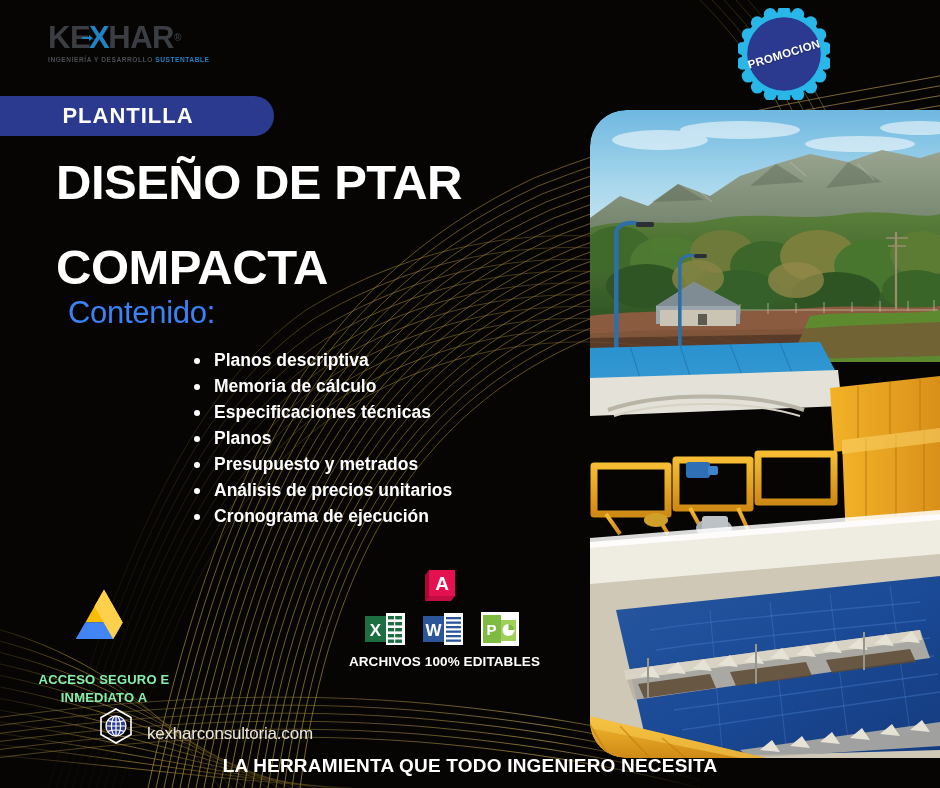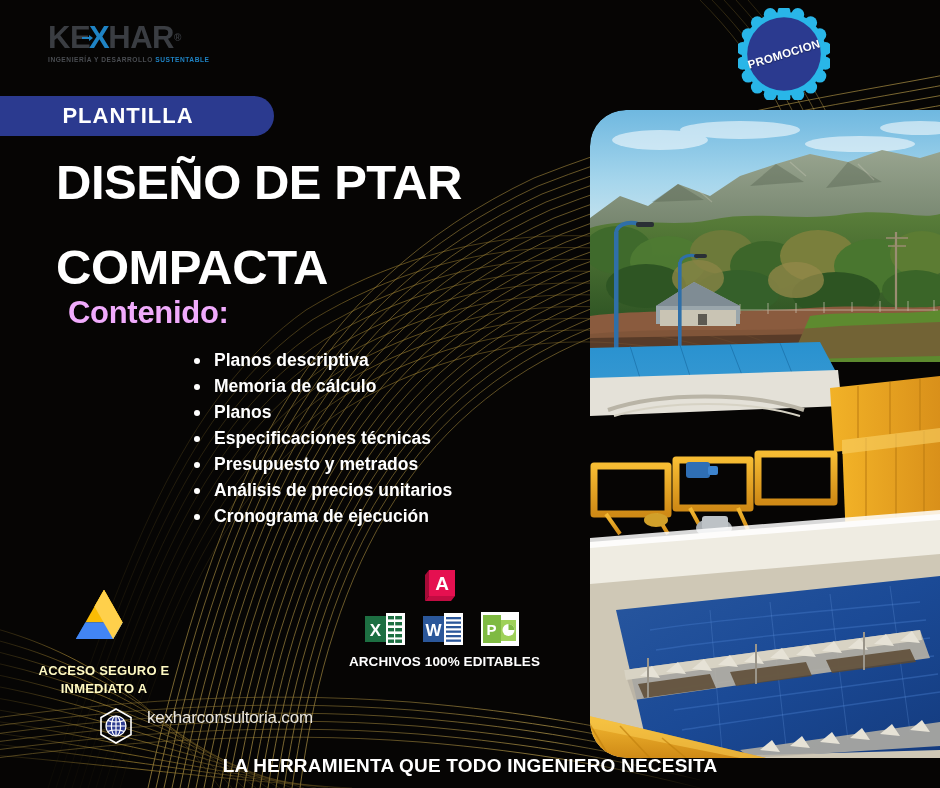--- a/index.html
+++ b/index.html
@@ -81,21 +81,21 @@
   
   #title-block { position: absolute; left: 56px; top: 158px; width: 520px; }
   #title-block .line {
     color: #fff; font-weight: bold; font-size: 49px;
     line-height: 1.0; letter-spacing: -0.5px; white-space: nowrap;
   }
   #title-block .line2 { margin-top: 36px; }
 
   #contenido-label {
     position: absolute; left: 68px; top: 295px;
-    color: #f0abfc; font-size: 31px; font-weight: 700; letter-spacing: -0.3px;
+    color: #3b82f6; font-size: 31px; font-weight: 400; letter-spacing: -0.3px;
   }
 
   
   #bullets {
     position: absolute; left: 190px; top: 352px;
     list-style: none;
   }
   #bullets li {
     position: relative;
     color: #fff; font-size: 17.5px; font-weight: bold;
@@ -106,22 +106,22 @@
     content: ""; position: absolute; left: 4px; top: 6px;
     width: 6px; height: 6px; border-radius: 50%; background: #fff;
   }
 
   
   #drive-block {
     position: absolute; left: 20px; top: 586px;
     width: 168px; text-align: center;
   }
   #drive-caption {
-    margin-top: 8px;
-    color: #fef9c3; font-size: 13px; font-weight: bold;
+    margin-top: 17px;
+    color: #86efac; font-size: 13px; font-weight: bold;
     line-height: 1.35; letter-spacing: 0.2px;
   }
 
   
   #office-block {
     position: absolute; left: 344px; top: 566px;
     width: 196px; text-align: center;
   }
   #office-row-top { height: 36px; display: flex; justify-content: center; }
   #office-row-bottom {
@@ -131,21 +131,21 @@
   #office-caption {
     margin-top: 8px;
     color: #fff; font-size: 13.5px; font-weight: bold; letter-spacing: 0.1px;
     white-space: nowrap;
     text-align: right;
   }
 
   
   #web-row {
     position: absolute; left: 98px; top: 708px;
-    display: flex; align-items: flex-start; gap: 13px;
+    display: flex; align-items: flex-end; gap: 13px;
   }
   #web-url { color: #e9e6df; font-size: 17px; letter-spacing: -0.2px; }
 
   
   #bottom-banner {
     position: absolute; left: 0; bottom: 0;
     width: 940px; height: 44px;
     display: flex; align-items: center; justify-content: center;
   }
   #bottom-banner span {
@@ -304,22 +304,22 @@
   <div id="title-block">
     <div class="line line1">DISEÑO DE PTAR</div>
     <div class="line line2">COMPACTA</div>
   </div>
 
   <div id="contenido-label">Contenido:</div>
 
   <ul id="bullets">
     <li>Planos descriptiva</li>
     <li>Memoria de cálculo</li>
+    <li>Especificaciones técnicas</li>
     <li>Planos</li>
-    <li>Especificaciones técnicas</li>
     <li>Presupuesto y metrados</li>
     <li>Análisis de precios unitarios</li>
     <li>Cronograma de ejecución</li>
   </ul>
 
   <div id="drive-block">
     <svg width="72" height="64" viewBox="0 0 87 76">
       <path d="M43.5 4 L66 43.5 L43.5 43.5 L21 43.5 Z" fill="#fbbc04"></path>
       <path d="M43.5 4 L21 43.5 L9.5 63.5 L32 24 Z" fill="#1e8e3e"></path>
       <path d="M21 43.5 L9.5 63.5 L54.5 63.5 L66 43.5 Z" fill="#1a73e8"></path>

